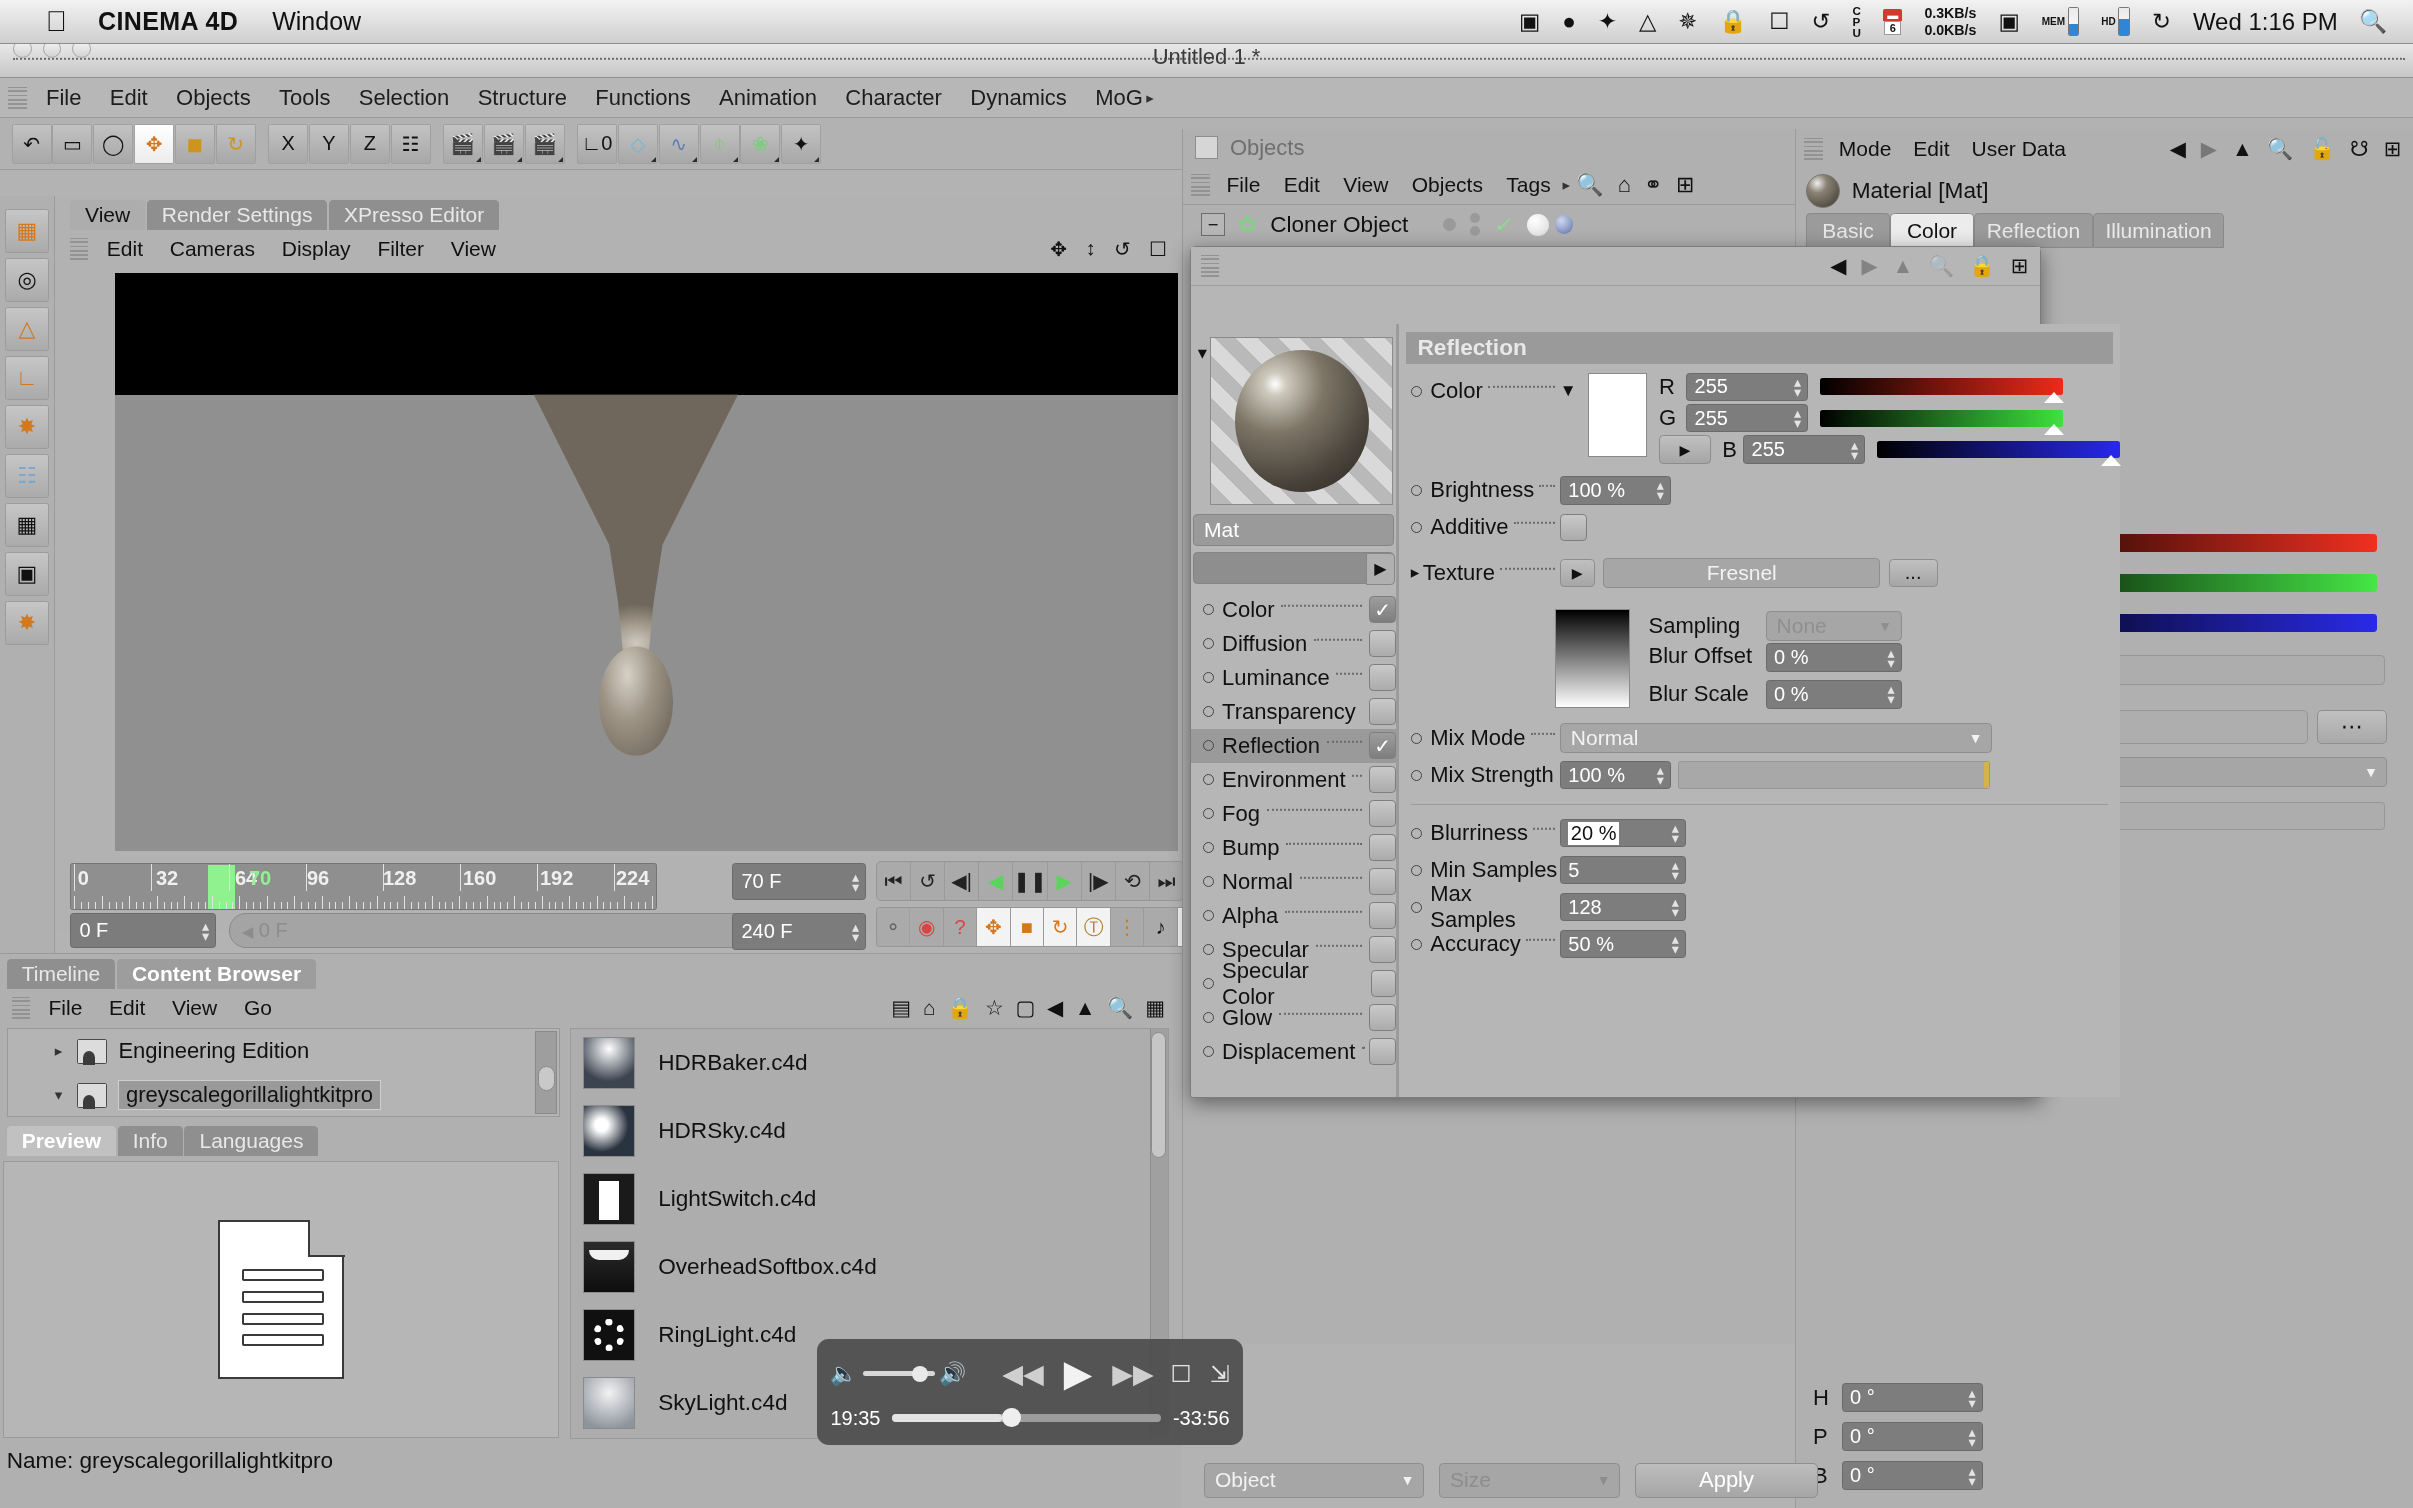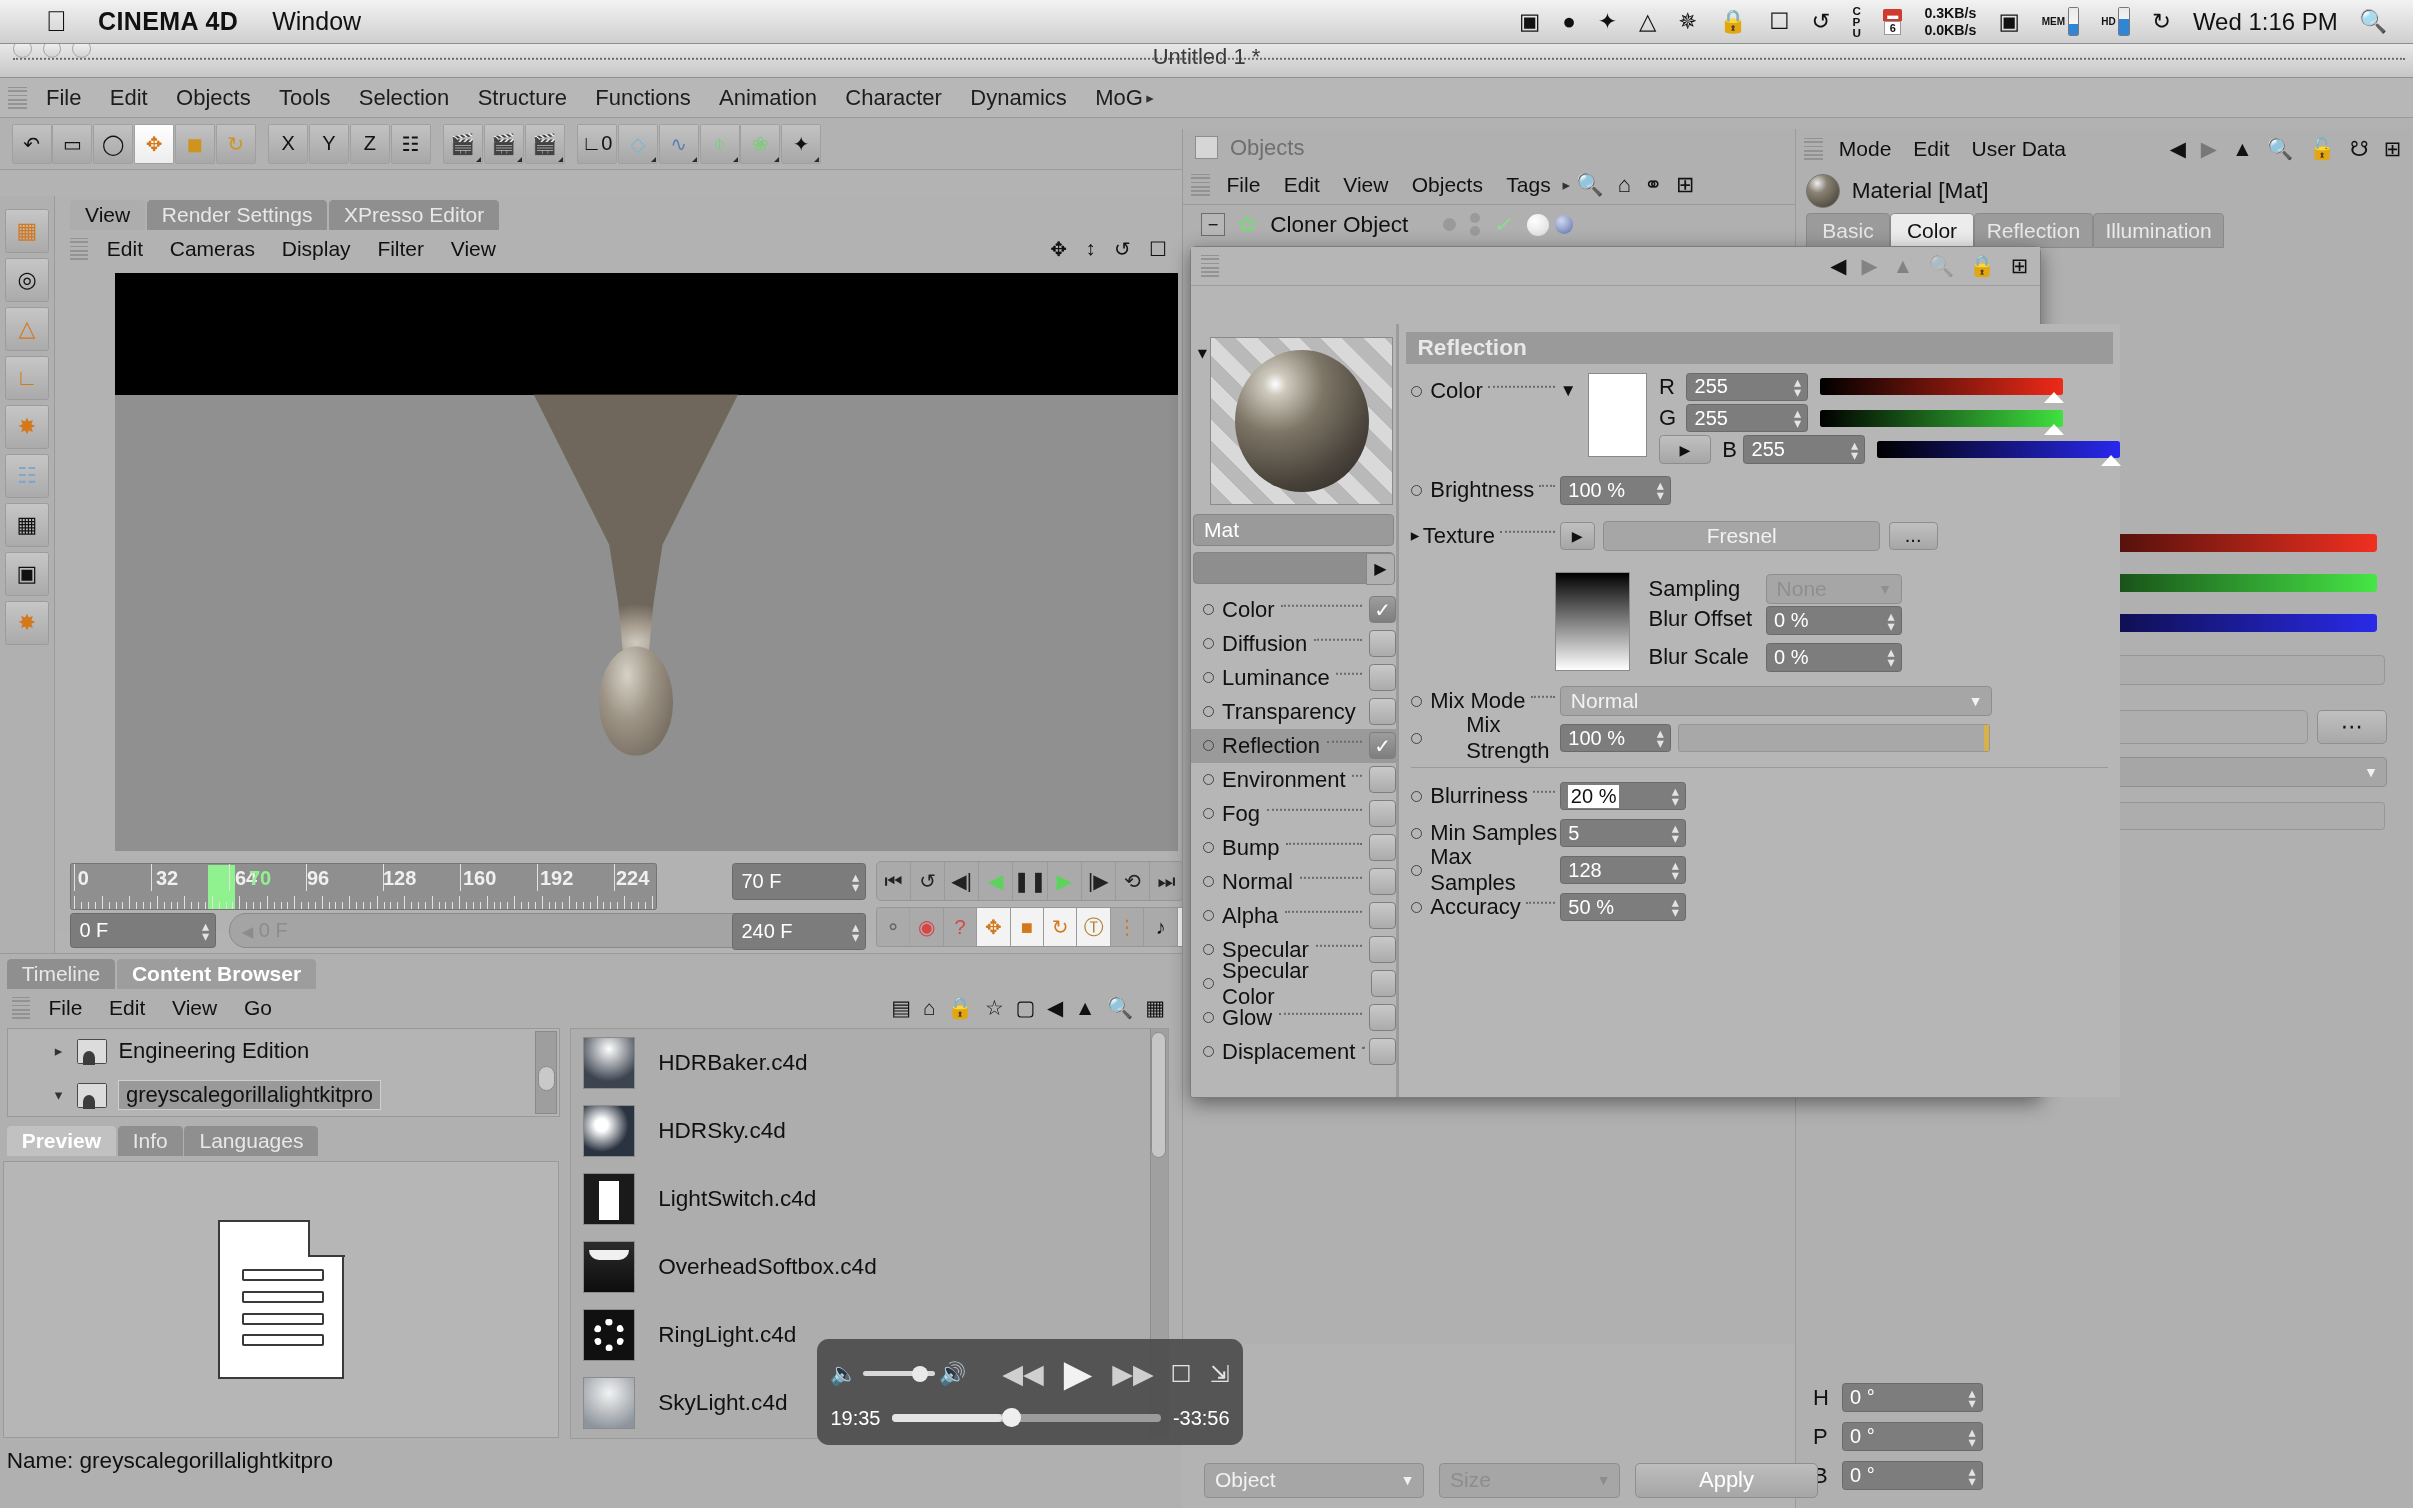--- a/index.html
+++ b/index.html
@@ -960,20 +960,28 @@
           <i class="dotbul"></i>
           <span>Brightness</span>
           <i style="flex:1;border-bottom:2.5px dotted #6a6a6a;margin:0 5px;transform:translateY(-4.2px);"></i>
         </span>
         <span class="numf" style="width:111px;">
           <span>100 %</span>
           <span class="spin">▴<br>▾</span>
         </span>
       </div>
 
+      <div class="rrow">
+        <span class="rlbl" style="display:flex;align-items:center;">
+          <i class="dotbul"></i>
+          <span>Additive</span>
+          <i style="flex:1;border-bottom:2.5px dotted #6a6a6a;margin:0 5px;transform:translateY(-4.2px);"></i>
+        </span>
+        <span class="cbx"></span>
+      </div>
 
       <div class="rrow" style="margin-top:8.4px;">
         <span class="rlbl" style="display:flex;align-items:center;">
           <span style="font-size:17px;margin-right:3.4px;">▸</span>
           <span>Texture</span>
           <i style="flex:1;border-bottom:2.5px dotted #6a6a6a;margin:0 5px;transform:translateY(-4.2px);"></i>
         </span>
         <span class="arrbtn">▶</span>
         <span class="selbox" style="width:277px;margin-left:8.4px;justify-content:center;">
           <span>Fresnel</span>
@@ -1014,21 +1022,21 @@
           <span>Mix Mode</span>
           <i style="flex:1;border-bottom:2.5px dotted #6a6a6a;margin:0 5px;transform:translateY(-4.2px);"></i>
         </span>
         <span class="selbox" style="width:432px;">
           <span>Normal</span>
           <span class="cv">▼</span>
         </span>
       </div>
 
       <div class="rrow">
-        <span class="rlbl" style="display:flex;align-items:center;gap:36px;">
+        <span class="rlbl" style="display:flex;align-items:center;">
           <i class="dotbul"></i>
           <span>Mix Strength</span>
         </span>
         <span class="numf" style="width:111px;">
           <span>100 %</span>
           <span class="spin">▴<br>▾</span>
         </span>
         <span style="display:block;width:312px;height:28.5px;margin-left:6.7px;background:#a8a8a8;border:0.8px solid #969696;border-radius:2.5px;position:relative;">
           <i style="position:absolute;right:0;top:0;width:5px;height:100%;background:#d7b24a;display:block;"></i>
         </span>

